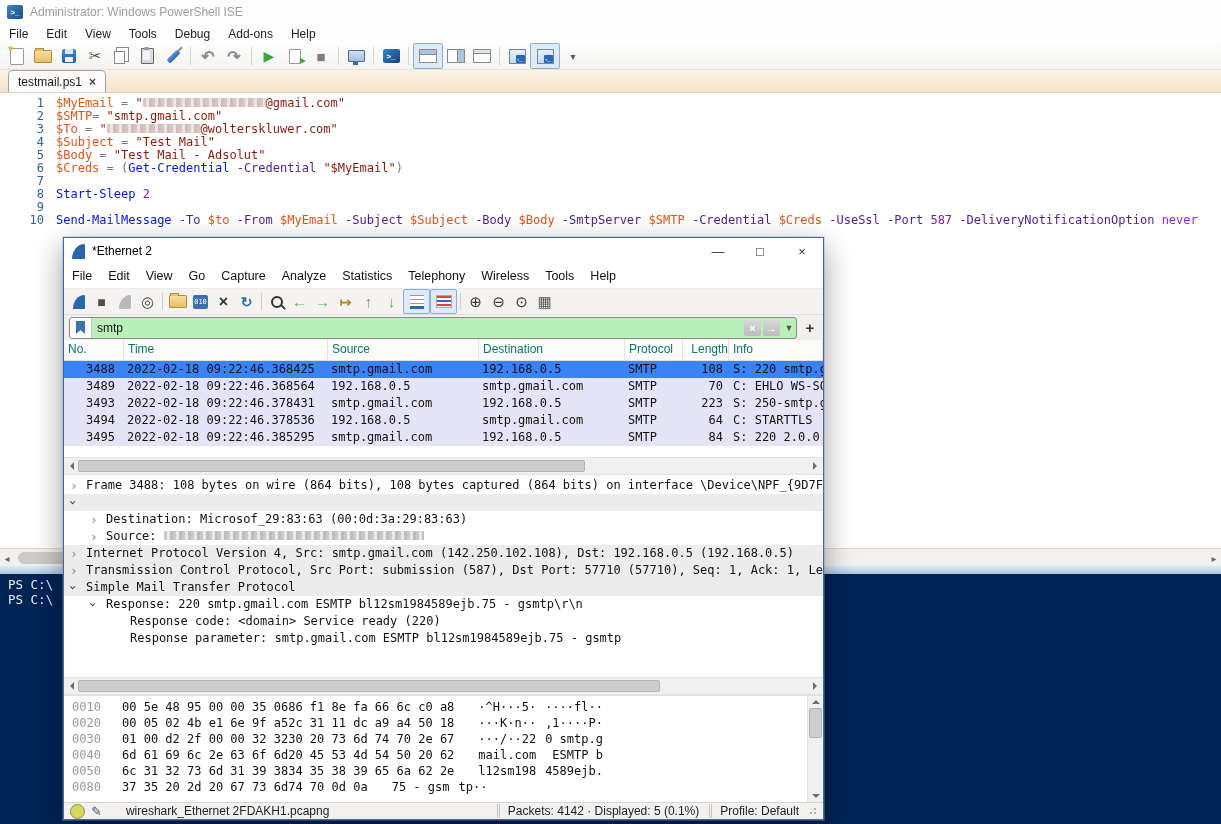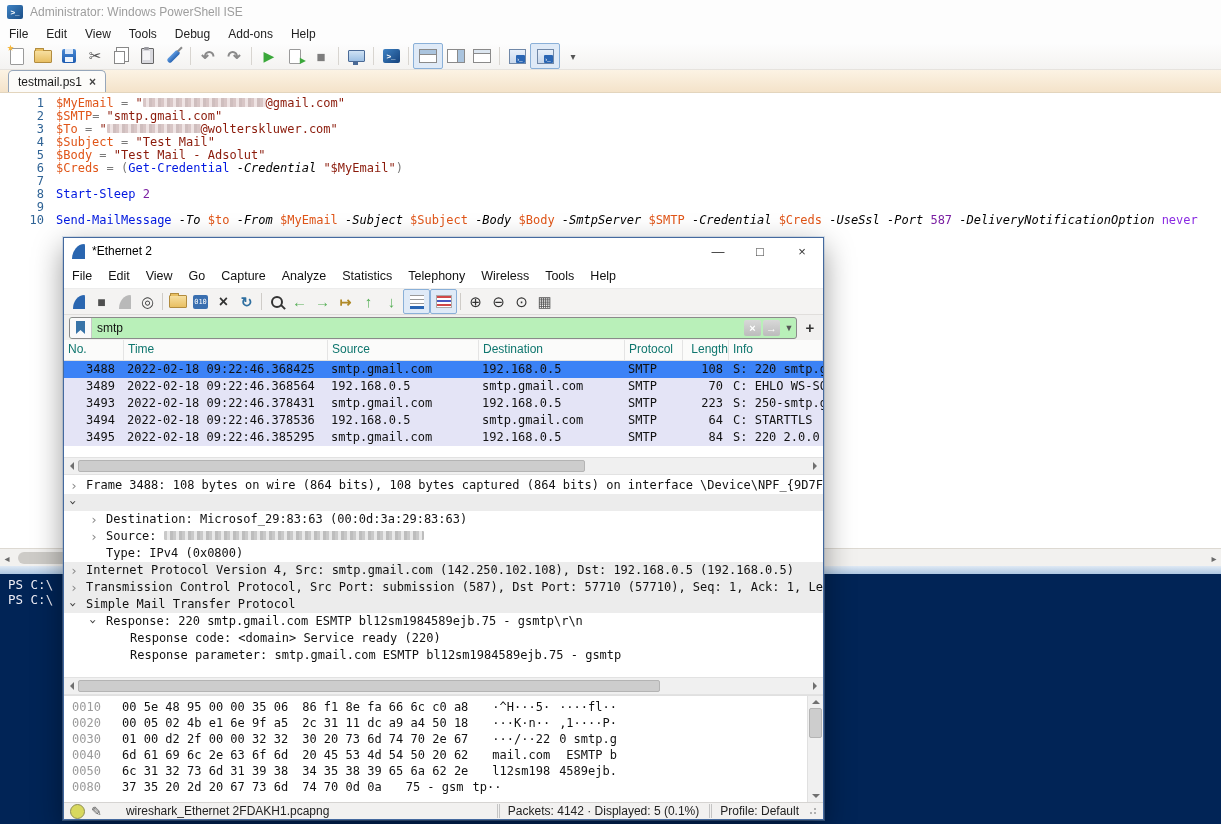--- a/index.html
+++ b/index.html
@@ -55,21 +55,21 @@
   .ise-tabs{position:absolute;left:0;top:70px;right:0;height:22px;background:linear-gradient(#fcf3e4,#f4e3ca);border-bottom:1px solid #e3d5bd;}
   .ise-tab{position:absolute;left:8px;bottom:0;height:21px;background:#fcfbf9;border:1px solid #96a6ba;border-bottom:none;
            border-radius:5px 5px 0 0;display:flex;align-items:center;gap:7px;padding:0 9px;font-size:12px;color:#1a1a1a;}
   .tabx{color:#444;font-weight:bold;font-size:12px;}
   
   .ise-editor{position:absolute;left:0;top:93px;right:0;height:455px;background:#fff;
               font-family:"DejaVu Sans Mono","Liberation Mono",monospace;font-size:12px;line-height:13px;padding-top:4px;}
   .eline{white-space:pre;display:flex;}
   .eline .ln{width:44px;text-align:right;padding-right:12px;color:#2f6395;flex:none;}
   .tk-v{color:#e05518;} .tk-o{color:#7a7a7a;} .tk-s{color:#8b1a0a;} .tk-c{color:#0018e0;}
-  .tk-p{color:#000000;font-style:italic;} .tk-n{color:#7a1fa2;} .tk-a{color:#8a2be2;} 
+  .tk-p{color:#4c1d95;} .tk-n{color:#7a1fa2;} .tk-a{color:#8a2be2;} 
   .red-block{display:inline-block;height:9px;border-radius:1px;vertical-align:baseline;
              background:repeating-linear-gradient(90deg,#d8c6c6 0 3px,#efe4e4 3px 6px,#cfbebe 6px 9px);}
   .red-block.gray{background:repeating-linear-gradient(90deg,#c9c9c9 0 3px,#e9e9e9 3px 6px,#bdbdbd 6px 9px);}
   .ise-hscroll{position:absolute;left:0;top:548px;right:0;height:18px;background:#f2f1ef;border-top:1px solid #ddd9d2;display:flex;align-items:center;}
   .hsar{width:14px;height:16px;display:flex;align-items:center;justify-content:center;color:#6a6a6a;font-size:10px;}
   .ise-hscroll .thumb{height:12px;background:#cdcbc7;border-radius:6px;width:500px;margin-left:4px;}
   .ise-consep{position:absolute;left:0;top:566px;right:0;height:8px;background:linear-gradient(#dfe9f4,#aec7e2);}
   .ise-console{position:absolute;left:0;top:574px;right:0;bottom:0;background:#012456;color:#eeedf5;
                font-family:"DejaVu Sans Mono","Liberation Mono",monospace;font-size:12.5px;line-height:15px;padding:3px 0 0 8px;white-space:pre;}
   
@@ -140,21 +140,21 @@
   .drow.shade{background:#ececec;}
   .drow .arr{position:absolute;top:0;color:#8a8a8a;font-size:13px;}
   .drow .arr.open{transform:rotate(90deg);color:#404040;}
   
   .ws-hex{height:106px;background:#fff;border-top:1px solid #e0e0e0;position:relative;flex:none;
           font-family:"DejaVu Sans Mono","Liberation Mono",monospace;font-size:12px;}
   .hexrows{position:absolute;left:0;top:3px;right:16px;}
   .xrow{height:16px;line-height:16px;display:flex;white-space:pre;}
   .xrow .off{width:40px;color:#9a9a9a;padding-left:8px;flex:none;}
   .xrow .h1{padding-left:10px;flex:none;}
-  .xrow .h2{padding-left:14px;flex:none;}
+  .xrow .h2{flex:none;}
   .xrow .a1{padding-left:24px;flex:none;}
   .xrow .a2{padding-left:9px;flex:none;}
   .vsb{position:absolute;right:0;top:0;bottom:0;width:15px;background:#f0f0f0;border-left:1px solid #e0e0e0;display:flex;flex-direction:column;align-items:center;}
   .vsb .thumb{width:11px;height:28px;background:#cdcdcd;border:1px solid #b4b4b4;border-radius:2px;margin-top:2px;}
   .vsb .sp{flex:1;}
   
   .ws-status{flex:1;background:#f2f1f0;border-top:1px solid #d6d4d2;display:flex;align-items:center;font-size:12px;color:#222;padding:0 6px;gap:6px;}
   .exp{width:13px;height:13px;border-radius:50%;background:#d8d85e;border:1px solid #8f8f55;}
   .note{font-size:13px;color:#555;}
   .ws-status .fn{margin-left:18px;flex:1;}
@@ -389,21 +389,20 @@
       <div class="sp"></div>
       <div class="ar">
           <div class="tri-r"></div>
         </div>
     </div>
     <div class="ws-details" id="wsDetails">
         <div class="drow" style="padding-left: 22px;"><span class="arr" style="left: 6px;">›</span><span>Frame 3488: 108 bytes on wire (864 bits), 108 bytes captured (864 bits) on interface \Device\NPF_{9D7FAB60</span></div>
         <div class="drow shade" style="padding-left: 22px;"><span class="arr open" style="left: 6px;">›</span></div>
         <div class="drow" style="padding-left: 42px;"><span class="arr" style="left: 26px;">›</span><span>Destination: Microsof_29:83:63 (00:0d:3a:29:83:63)</span></div>
         <div class="drow" style="padding-left: 42px;"><span class="arr" style="left: 26px;">›</span><span>Source: <span class="red-block gray" style="width: 36ch;"></span></span></div>
-        <div class="drow" style="padding-left: 42px;"><span>Type: IPv4 (0x0800)</span></div>
         <div class="drow shade" style="padding-left: 22px;"><span class="arr" style="left: 6px;">›</span><span>Internet Protocol Version 4, Src: smtp.gmail.com (142.250.102.108), Dst: 192.168.0.5 (192.168.0.5)</span></div>
         <div class="drow shade" style="padding-left: 22px;"><span class="arr" style="left: 6px;">›</span><span>Transmission Control Protocol, Src Port: submission (587), Dst Port: 57710 (57710), Seq: 1, Ack: 1, Len: 5</span></div>
         <div class="drow shade" style="padding-left: 22px;"><span class="arr open" style="left: 6px;">›</span><span>Simple Mail Transfer Protocol</span></div>
         <div class="drow" style="padding-left: 42px;"><span class="arr open" style="left: 26px;">›</span><span>Response: 220 smtp.gmail.com ESMTP bl12sm1984589ejb.75 - gsmtp\r\n</span></div>
         <div class="drow" style="padding-left: 66px;"><span>Response code: &lt;domain&gt; Service ready (220)</span></div>
         <div class="drow" style="padding-left: 66px;"><span>Response parameter: smtp.gmail.com ESMTP bl12sm1984589ejb.75 - gsmtp</span></div>
       </div>
     <div class="ws-hs">
       <div class="ar">
           <div class="tri-l"></div>

